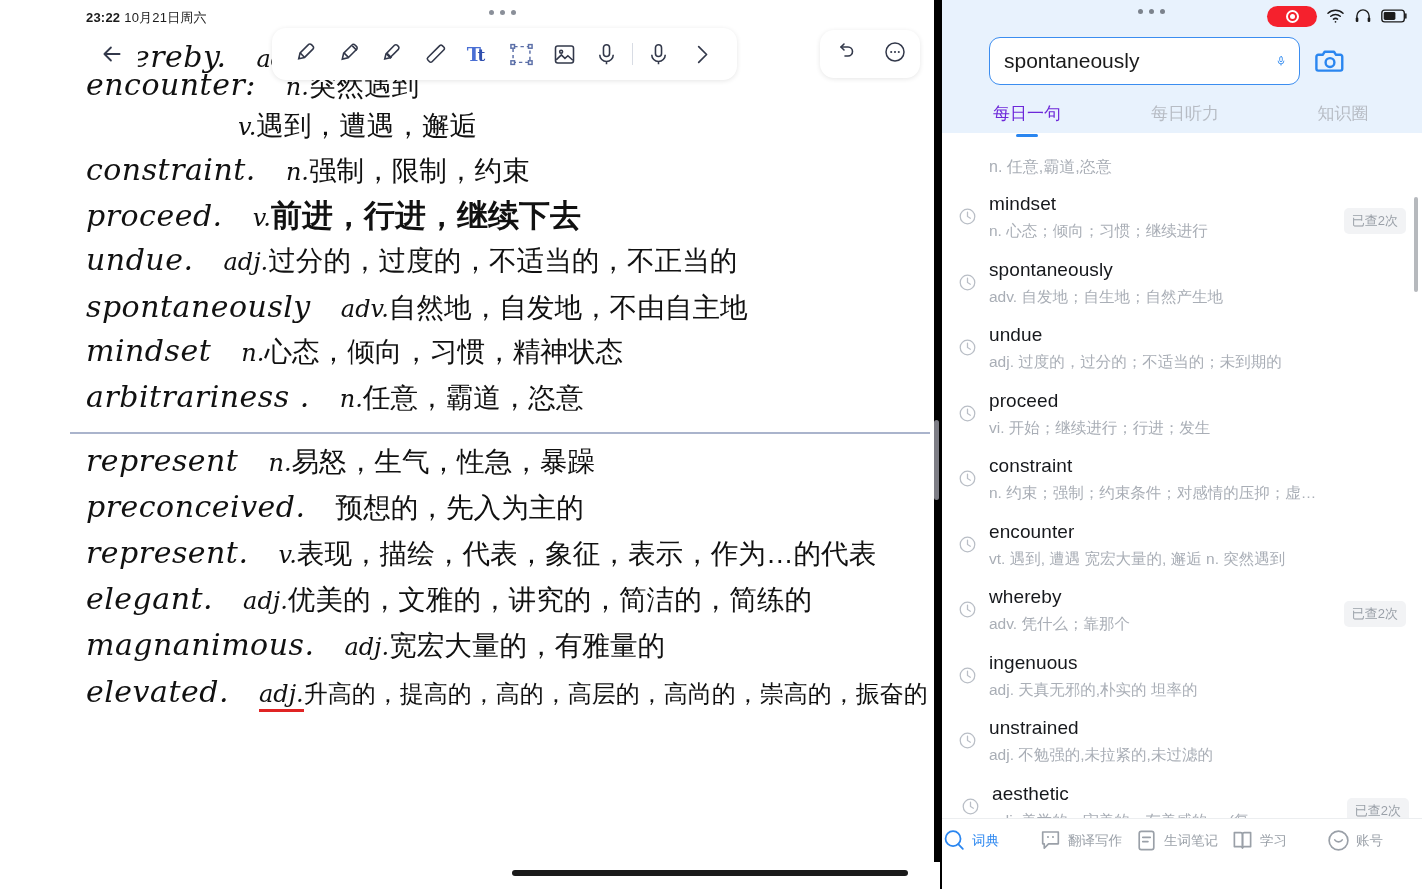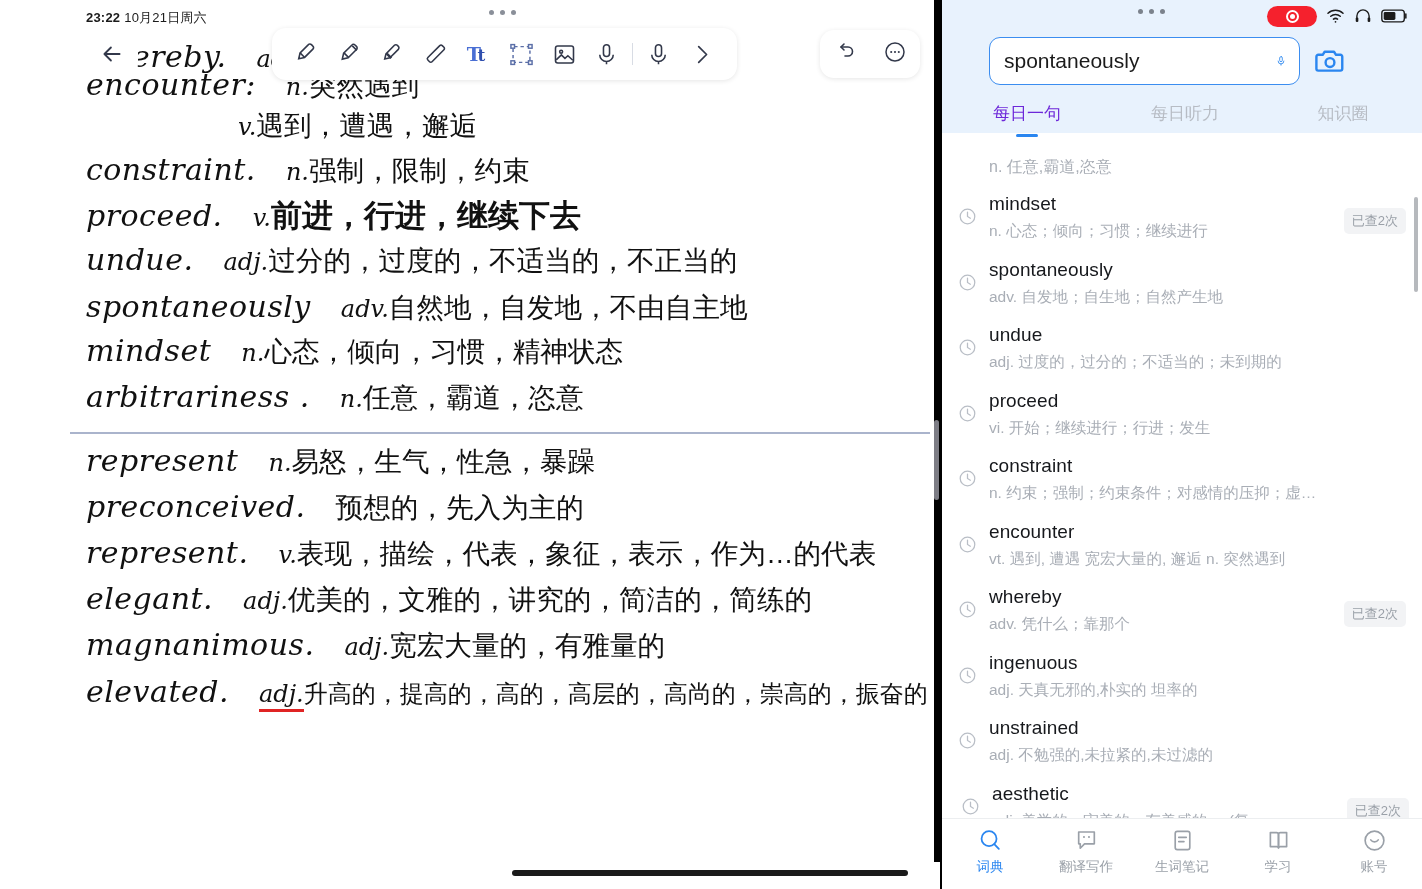--- a/index.html
+++ b/index.html
@@ -222,21 +222,21 @@
     position: absolute; right: 4px; top: 45px; width: 4px; height: 95px;
     background: #b6b9bd; border-radius: 2px; z-index: 4;
   }
 
   #bottom-nav {
     position: absolute; left: 0; top: 818px; width: 480px; height: 71px;
     background: #fff; border-top: 1px solid #eceef0;
     display: flex; align-items: flex-start; padding-top: 9px;
   }
   #bottom-nav .nav-item {
-    flex: 1; display: flex; flex-direction: column; align-items: center; gap: 5px;
+    flex: 1; display: flex; align-items: center; gap: 5px;
   }
   #bottom-nav .nav-item .nlabel {
     font-size: 13.5px; color: #9aa0a8;
     font-family: "Liberation Sans", sans-serif;
   }
   #bottom-nav .nav-item.active .nlabel { color: #2a86f0; }
   #bottom-nav svg { width: 25px; height: 25px; display:block; }
 
   #right-bottom-gap {
     position:absolute; left:0; top:881px; width:480px; height:8px; background:#fff;

